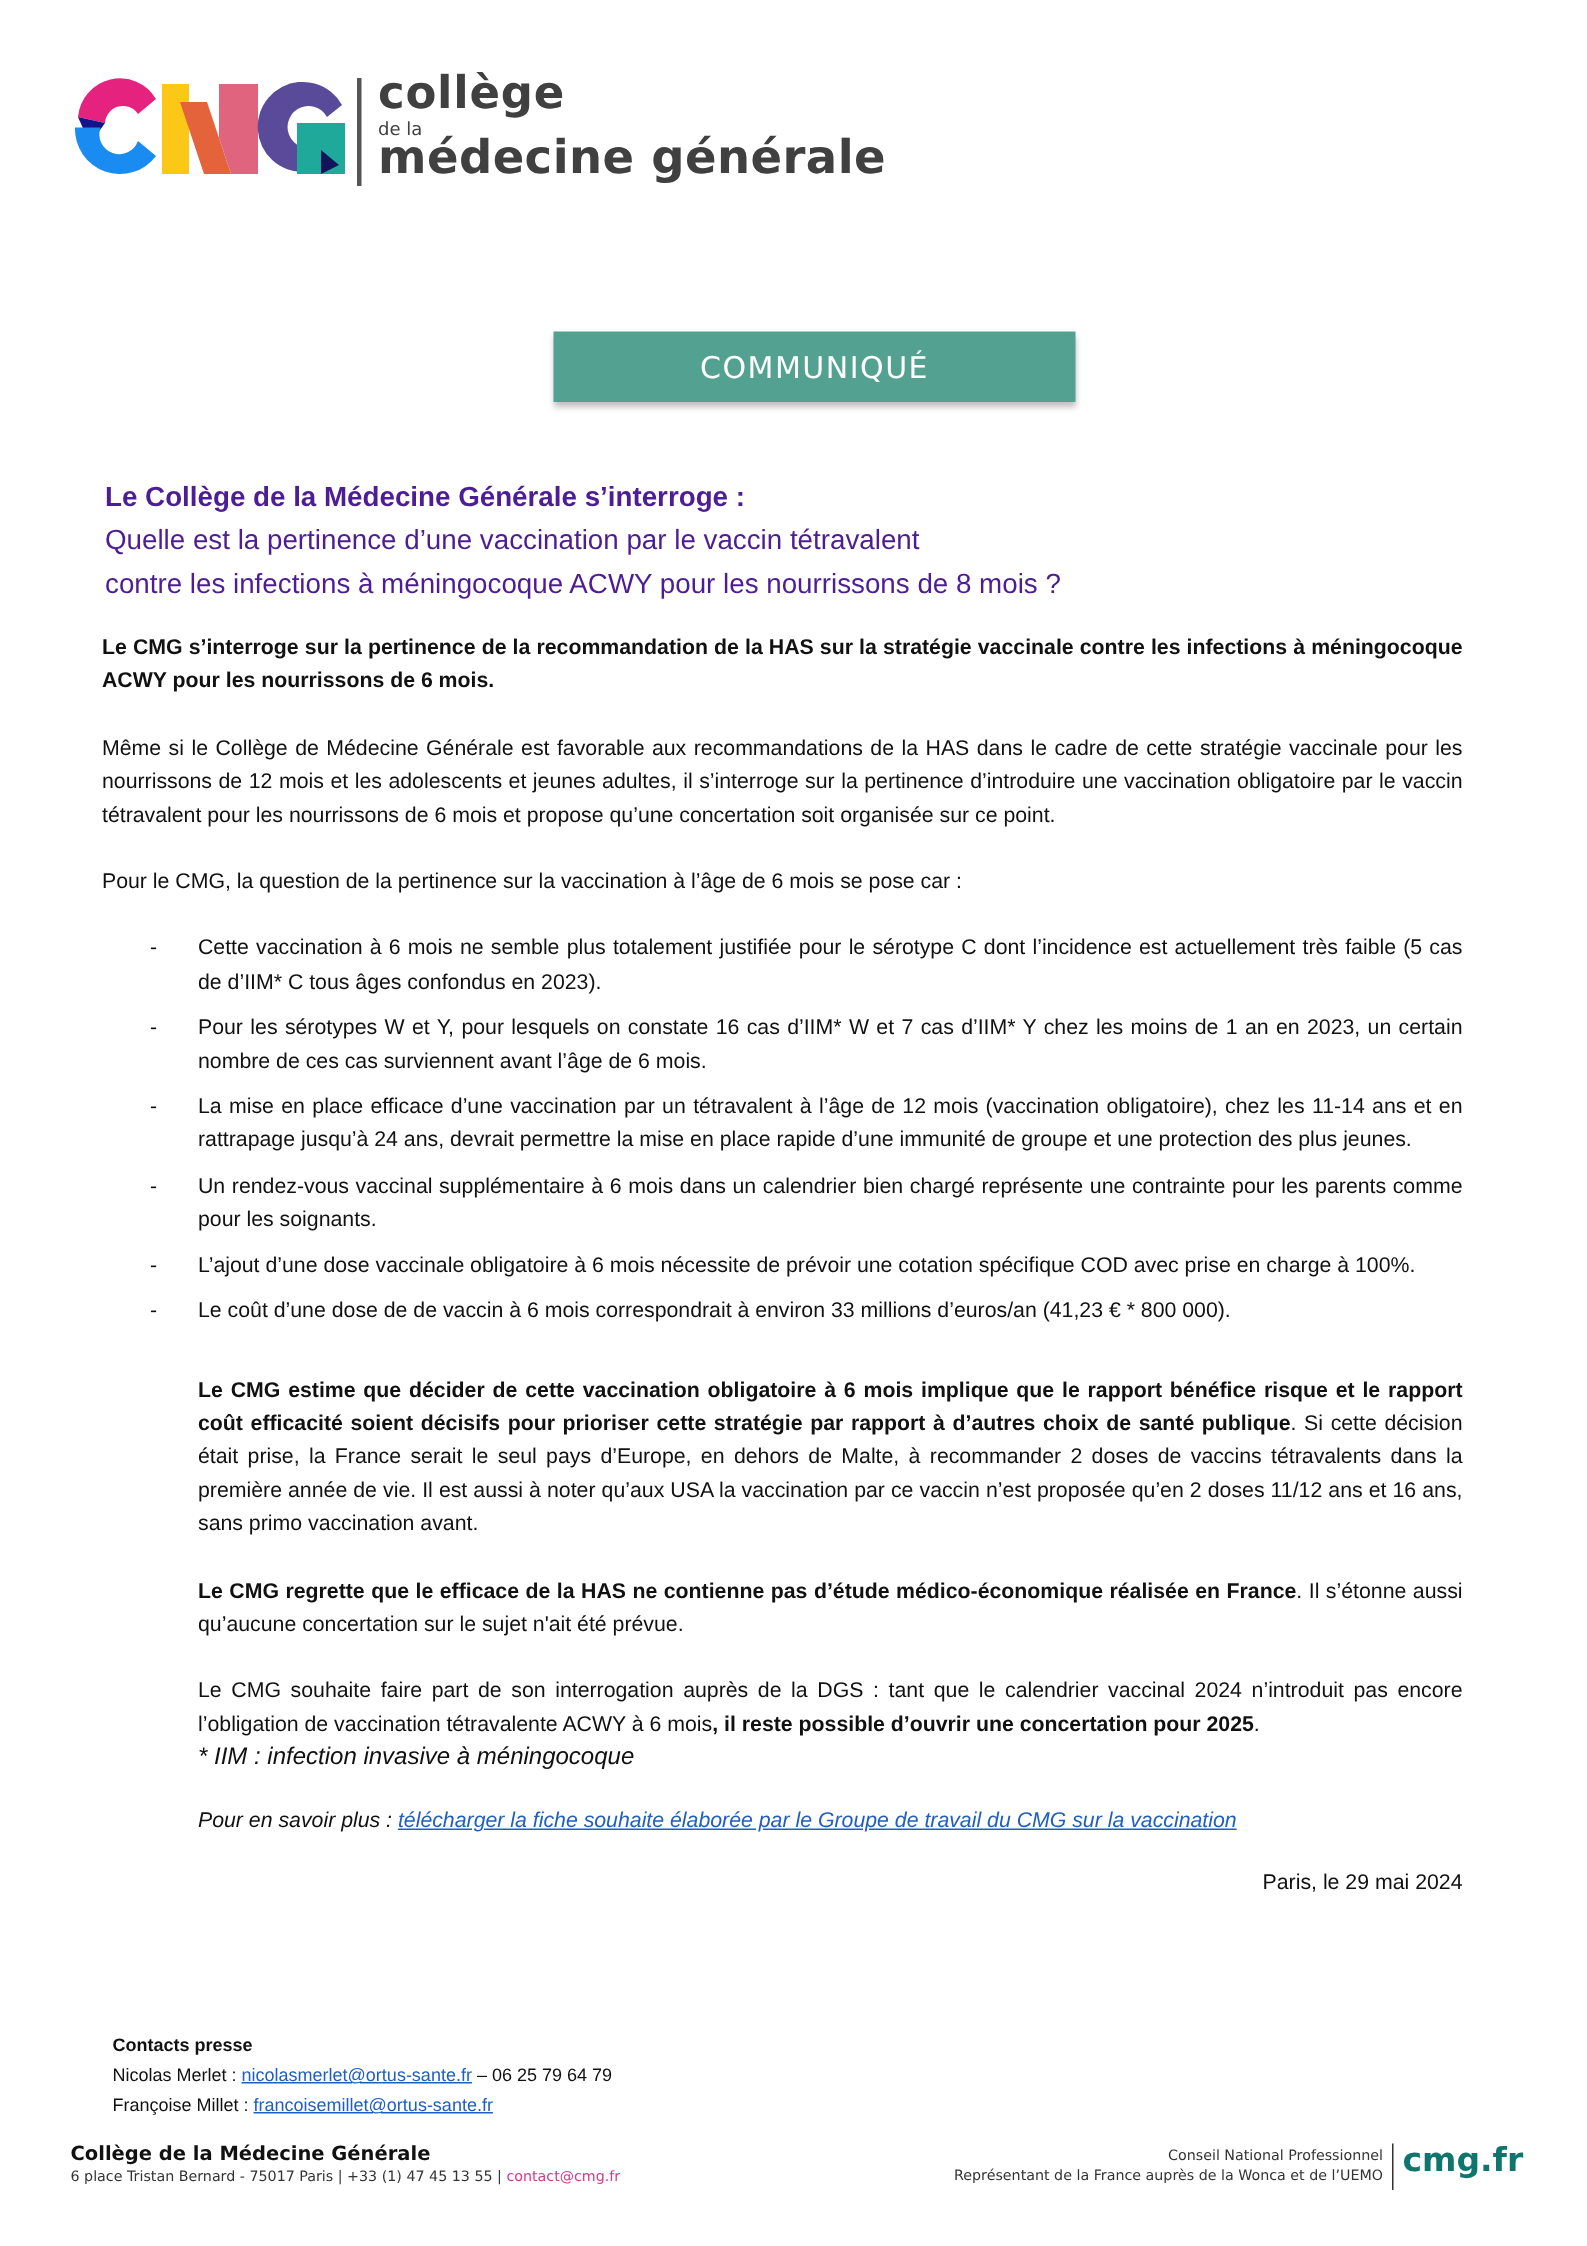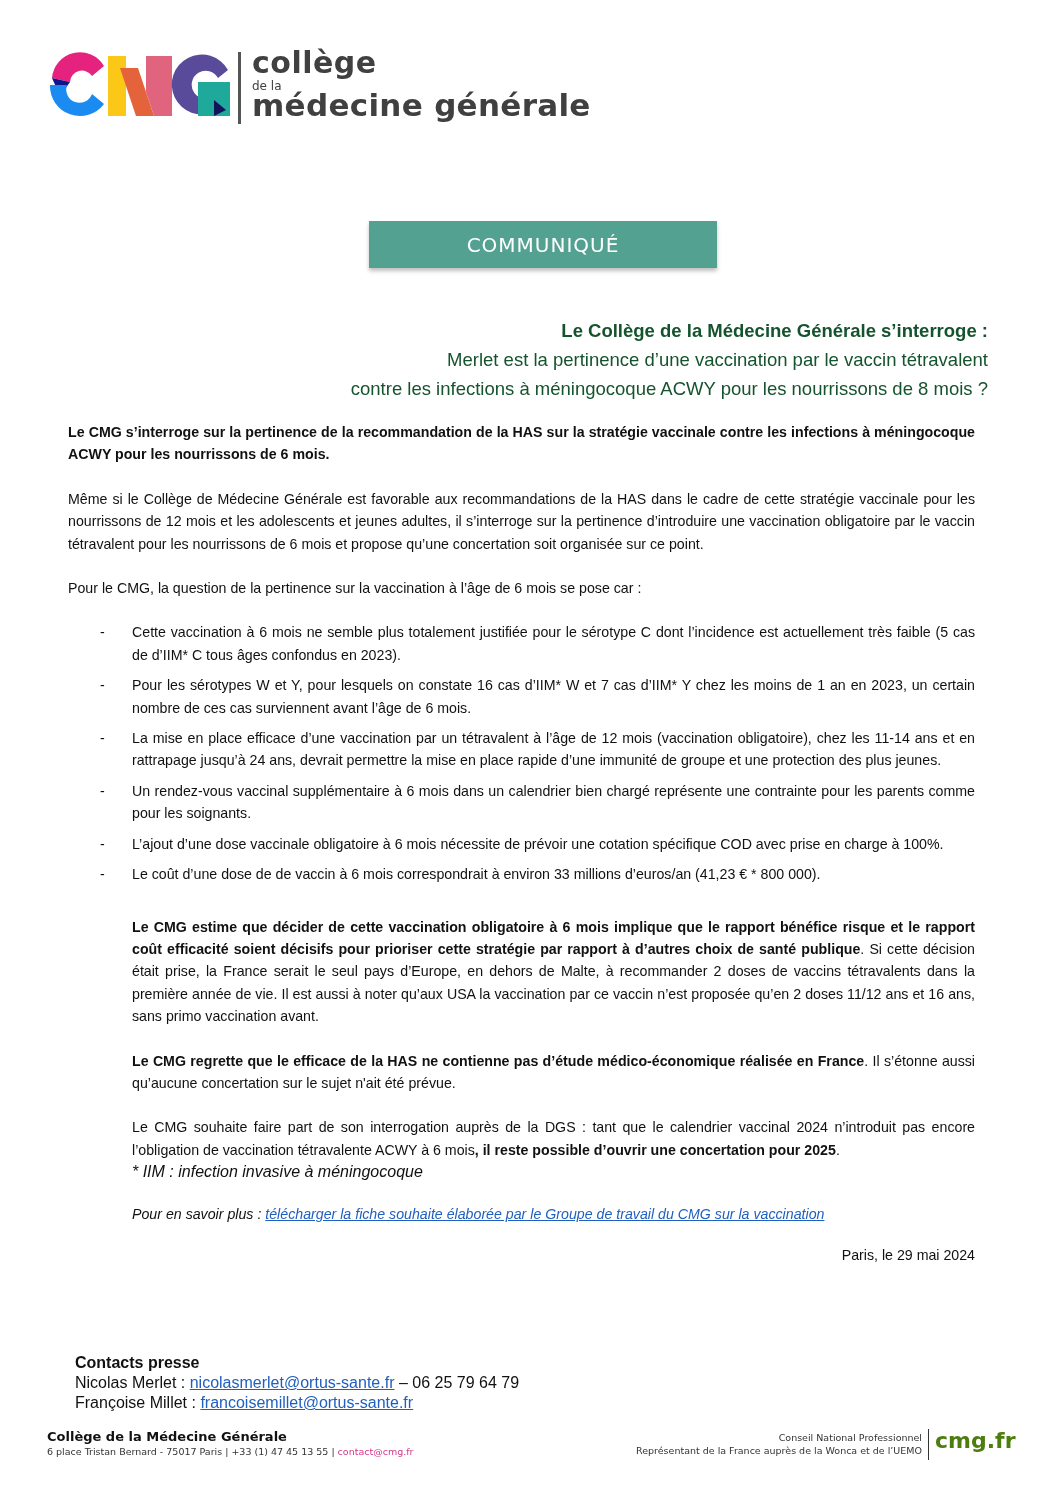--- a/index.html
+++ b/index.html
@@ -14,49 +14,49 @@
   .logo-college { font-size: 30px; letter-spacing: 0.5px; }
   .logo-dela { font-size: 12px; font-weight: normal; margin-top: 2px; }
   .logo-medecine { font-size: 31px; margin-top: -2px; letter-spacing: 0.3px; }
 
   
   .banner { left: 369px; top: 221px; width: 348px; height: 47px; background: #52a191; box-shadow: 0 3px 4px rgba(0,0,0,0.25);
             display: flex; align-items: center; justify-content: center; color: #fff;
             font-family: "DejaVu Sans", sans-serif; font-size: 20px; letter-spacing: 1px; }
 
   
-  .title { left: 70px; width: 918px; top: 316px; text-align: right; font-family: "Liberation Sans", sans-serif; font-size: 18.5px; line-height: 29px; color: #14532d; }
+  .title { left: 70px; width: 918px; top: 316px; text-align: left; font-family: "Liberation Sans", sans-serif; font-size: 18.5px; line-height: 29px; color: #4c1d95; }
   .title .t1 { font-weight: bold; }
 
   
   .body { left: 68px; width: 907px; top: 421px; font-family: Liberation Sans, sans-serif; font-size: 14.2px; line-height: 22.4px; color: #111; text-align: justify; }
   .body p { margin: 0; }
   .lead { font-weight: bold; }
   .gap1 { height: 22px; }
   .bullets { list-style: none; margin: 0; padding: 0; }
   .bullets li { position: relative; padding-left: 64px; margin-bottom: 8px; }
   .bullets li .dash { position: absolute; left: 32px; top: 0; }
   .indent { margin-left: 64px !important; }
   b { font-weight: bold; }
   .note { font-style: italic; font-size: 16px; line-height: 22px; }
   .link { color: #1f5fbf; text-decoration: underline; }
   .date { text-align: right; }
 
   
-  .contacts { left: 75px; top: 1353px; font-family: "Liberation Sans", sans-serif; font-size: 16px; line-height: 20px; color: #111; }
+  .contacts { left: 75px; top: 1353px; font-family: "Liberation Sans", sans-serif; font-size: 12px; line-height: 20px; color: #111; }
   .contacts .h { font-weight: bold; }
 
   
   .footer-left { left: 47px; top: 1429px; font-family: "DejaVu Sans", sans-serif; color: #111; }
   .footer-left .org { font-weight: bold; font-size: 13px; line-height: 16px; }
   .footer-left .addr { font-size: 9.5px; color: #333; line-height: 13px; }
   .pink { color: #d4398a; }
   .footer-right { right: 136px; top: 1431px; text-align: right; font-family: "DejaVu Sans", sans-serif; font-size: 9.5px; line-height: 13px; color: #333; }
   .footer-sep { left: 928px; top: 1429px; width: 1px; height: 31px; background: #333; }
-  .footer-site { left: 935px; top: 1428px; font-family: "DejaVu Sans", sans-serif; font-size: 22px; font-weight: bold; color: #4d7c0f; }
+  .footer-site { left: 935px; top: 1428px; font-family: "DejaVu Sans", sans-serif; font-size: 22px; font-weight: bold; color: #0f766e; }
 </style>
 </head>
 <body>
 
 <div class="abs logo">
   <svg class="logo-mark" viewBox="0 0 184 66">
 
     <path d="M58 14 A28 28 0 0 0 6 26 L24 30 A12 12 0 0 1 46 24 Z" fill="#e5237e"></path>
     <path d="M6 26 L24 30 L14 44 Z" fill="#13138a"></path>
     <path d="M4 33 A30 30 0 0 0 58 52 L46 42 A12 12 0 0 1 21 33 Z" fill="#1a8bf0"></path>
@@ -74,21 +74,21 @@
     <div class="logo-college">collège</div>
     <div class="logo-dela">de la</div>
     <div class="logo-medecine">médecine générale</div>
   </div>
 </div>
 
 <div class="abs banner">COMMUNIQUÉ</div>
 
 <div class="abs title">
   <div class="t1">Le Collège de la Médecine Générale s’interroge :</div>
-  <div>Merlet est la pertinence d’une vaccination par le vaccin tétravalent</div>
+  <div>Quelle est la pertinence d’une vaccination par le vaccin tétravalent</div>
   <div>contre les infections à méningocoque ACWY pour les nourrissons de 8 mois ?</div>
 </div>
 
 <div class="abs body">
   <p class="lead">Le CMG s’interroge sur la pertinence de la recommandation de la HAS sur la stratégie vaccinale contre les infections à méningocoque ACWY pour les nourrissons de 6 mois.</p>
   <div class="gap1"></div>
   <p>Même si le Collège de Médecine Générale est favorable aux recommandations de la HAS dans le cadre de cette stratégie vaccinale pour les nourrissons de 12 mois et les adolescents et jeunes adultes, il s’interroge sur la pertinence d’introduire une vaccination obligatoire par le vaccin tétravalent pour les nourrissons de 6 mois et propose qu’une concertation soit organisée sur ce point.</p>
   <div class="gap1"></div>
   <p>Pour le CMG, la question de la pertinence sur la vaccination à l’âge de 6 mois se pose car :</p>
   <div class="gap1"></div>

